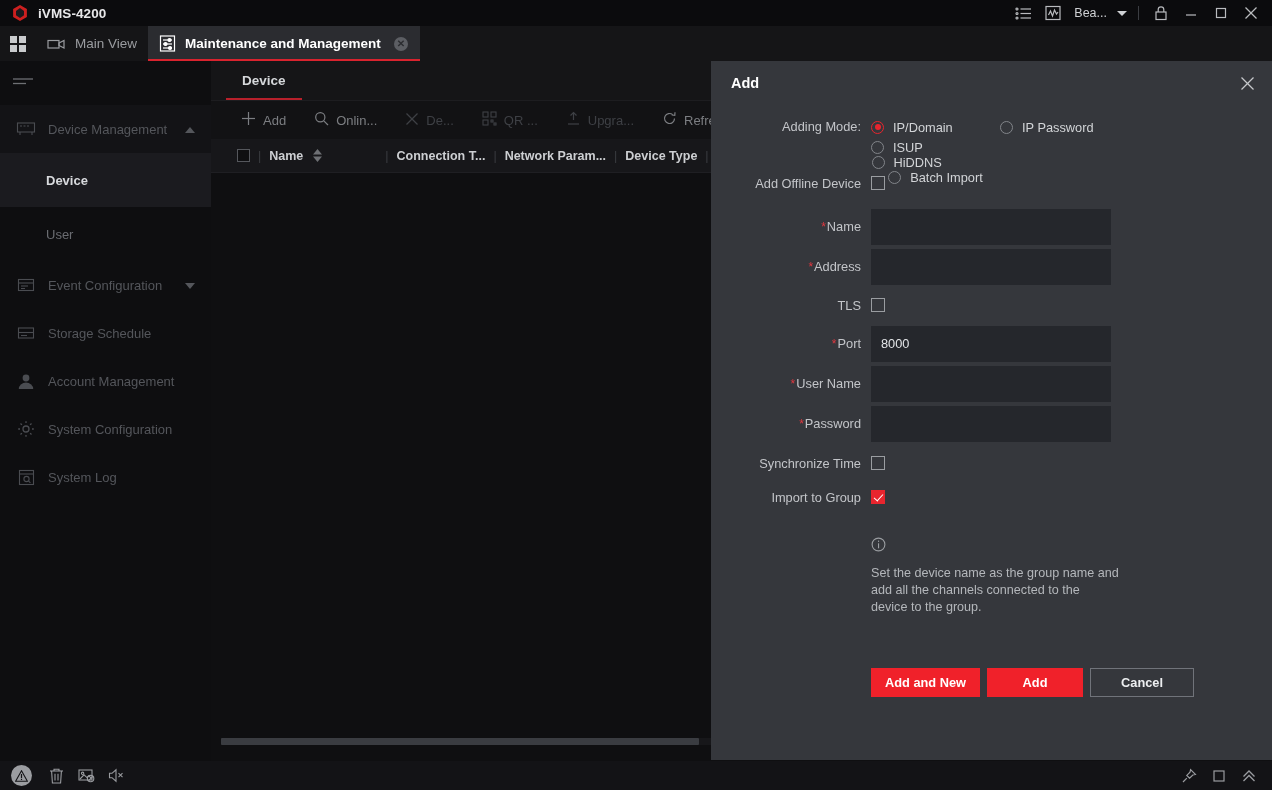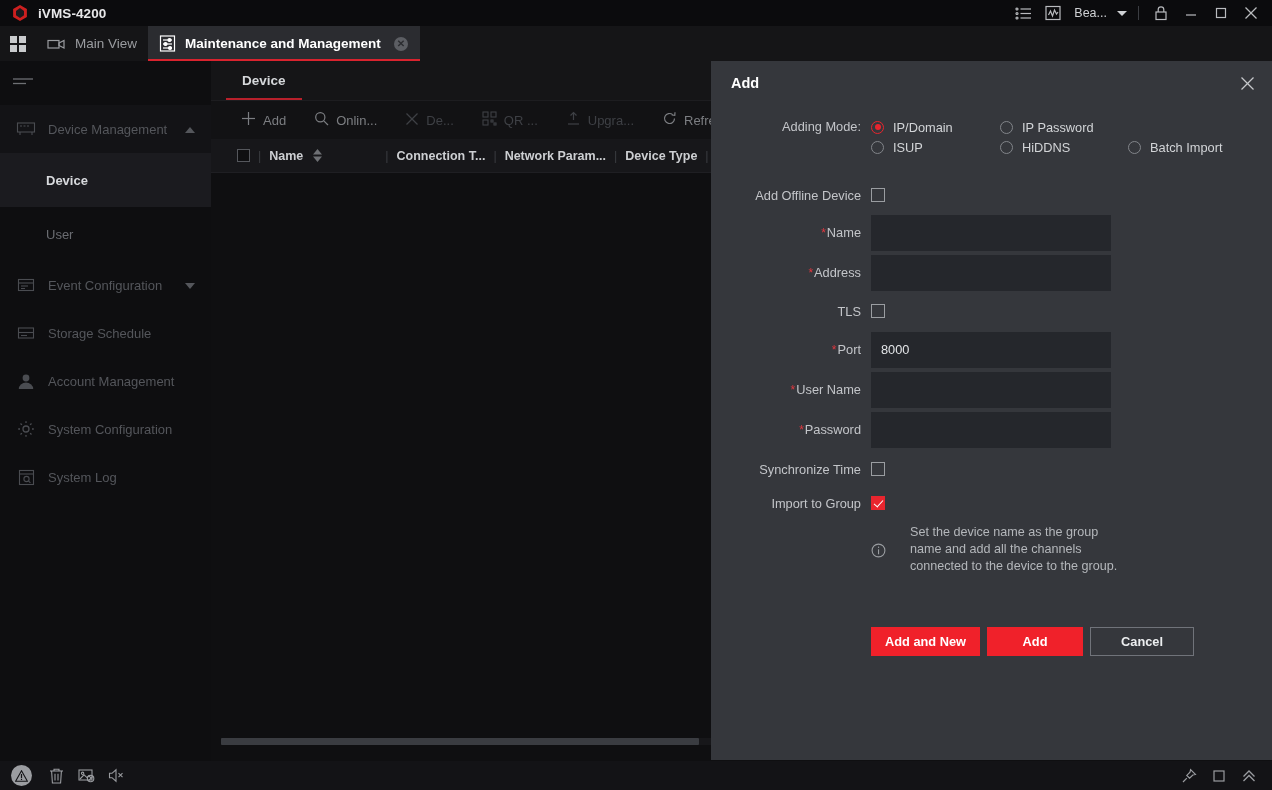--- a/index.html
+++ b/index.html
@@ -169,21 +169,21 @@
   .dlg-body { padding: 0 0 0 0; }
 
   .row { display: flex; align-items: flex-start; }
   .row-label {
     width: 160px; text-align: right; padding-right: 10px;
     color: #c3c5c9; font-size: 12.8px; position: relative; white-space: nowrap;
   }
   .req { color: #e0373f; margin-right: 1px; font-size: 12px; }
 
   .radios-r1 { display: flex; align-items: center; height: 26px; }
-  .radios-r2 { display: flex; align-items: flex-start; height: 32px; }
+  .radios-r2 { display: flex; align-items: center; height: 32px; flex-direction: column; }
   .radio {
     display: flex; align-items: center; gap: 9px; color: #d2d4d7; font-size: 12.8px;
     white-space: nowrap;
   }
   .rdot {
     width: 13px; height: 13px; border-radius: 50%; border: 1.4px solid #82858a;
     display: flex; align-items: center; justify-content: center; background: transparent;
   }
   .rdot.sel { border-color: #e8252e; }
   .rdot.sel i { width: 6px; height: 6px; border-radius: 50%; background: #e8252e; display: block; }
@@ -200,22 +200,23 @@
     border: solid #fff; border-width: 0 1.8px 1.8px 0; transform: rotate(42deg);
   }
   .input {
     width: 240px; height: 29px; background: #25272c; border: 1px solid #25272c;
     color: #e2e4e7; font-size: 12.8px; font-family: "Liberation Sans", sans-serif;
     padding: 17px 9px; outline: none;
   }
   .input::placeholder { color: #5c5f65; }
 
   .note {
-    display: flex; gap: 24px; color: #b4b7bb; font-size: 12.6px; line-height: 17px;
+    display: flex; gap: 8px; color: #b4b7bb; font-size: 12.6px; line-height: 17px;
     width: 248px;
+    flex-direction: column;
   }
   .note-ico { flex: none; margin-top: 19px; color: #9a9da1; }
 
   .dlg-buttons { display: flex; gap: 7px; }
   .btn {
     height: 29px; padding: 0 14px; font-size: 12.8px; font-weight: bold;
     font-family: "Liberation Sans", sans-serif; border: none; cursor: pointer;
     display: flex; align-items: center; justify-content: center; white-space: nowrap;
   }
   .btn-primary { background: #f0212a; color: #ffffff; }
@@ -616,21 +617,21 @@
             <span class="rdot"></span>
             <span>HiDDNS</span>
           </label>
           <label class="radio">
             <span class="rdot"></span>
             <span>Batch Import</span>
           </label>
         </div>
       </div>
 
-      <div class="row" style="margin-top:10px; align-items:center; height:26px">
+      <div class="row" style="margin-top:4px; height:26px">
         <div class="row-label">Add Offline Device</div>
         <span class="cbox"></span>
       </div>
 
       <div class="row" style="margin-top:10px; align-items:center; height:29px">
         <div class="row-label"><span class="req">*</span><span>Name</span></div>
         <input class="input" type="text" value="" style="">
       </div>
 
       <div class="row" style="margin-top:11px; align-items:center; height:29px">

